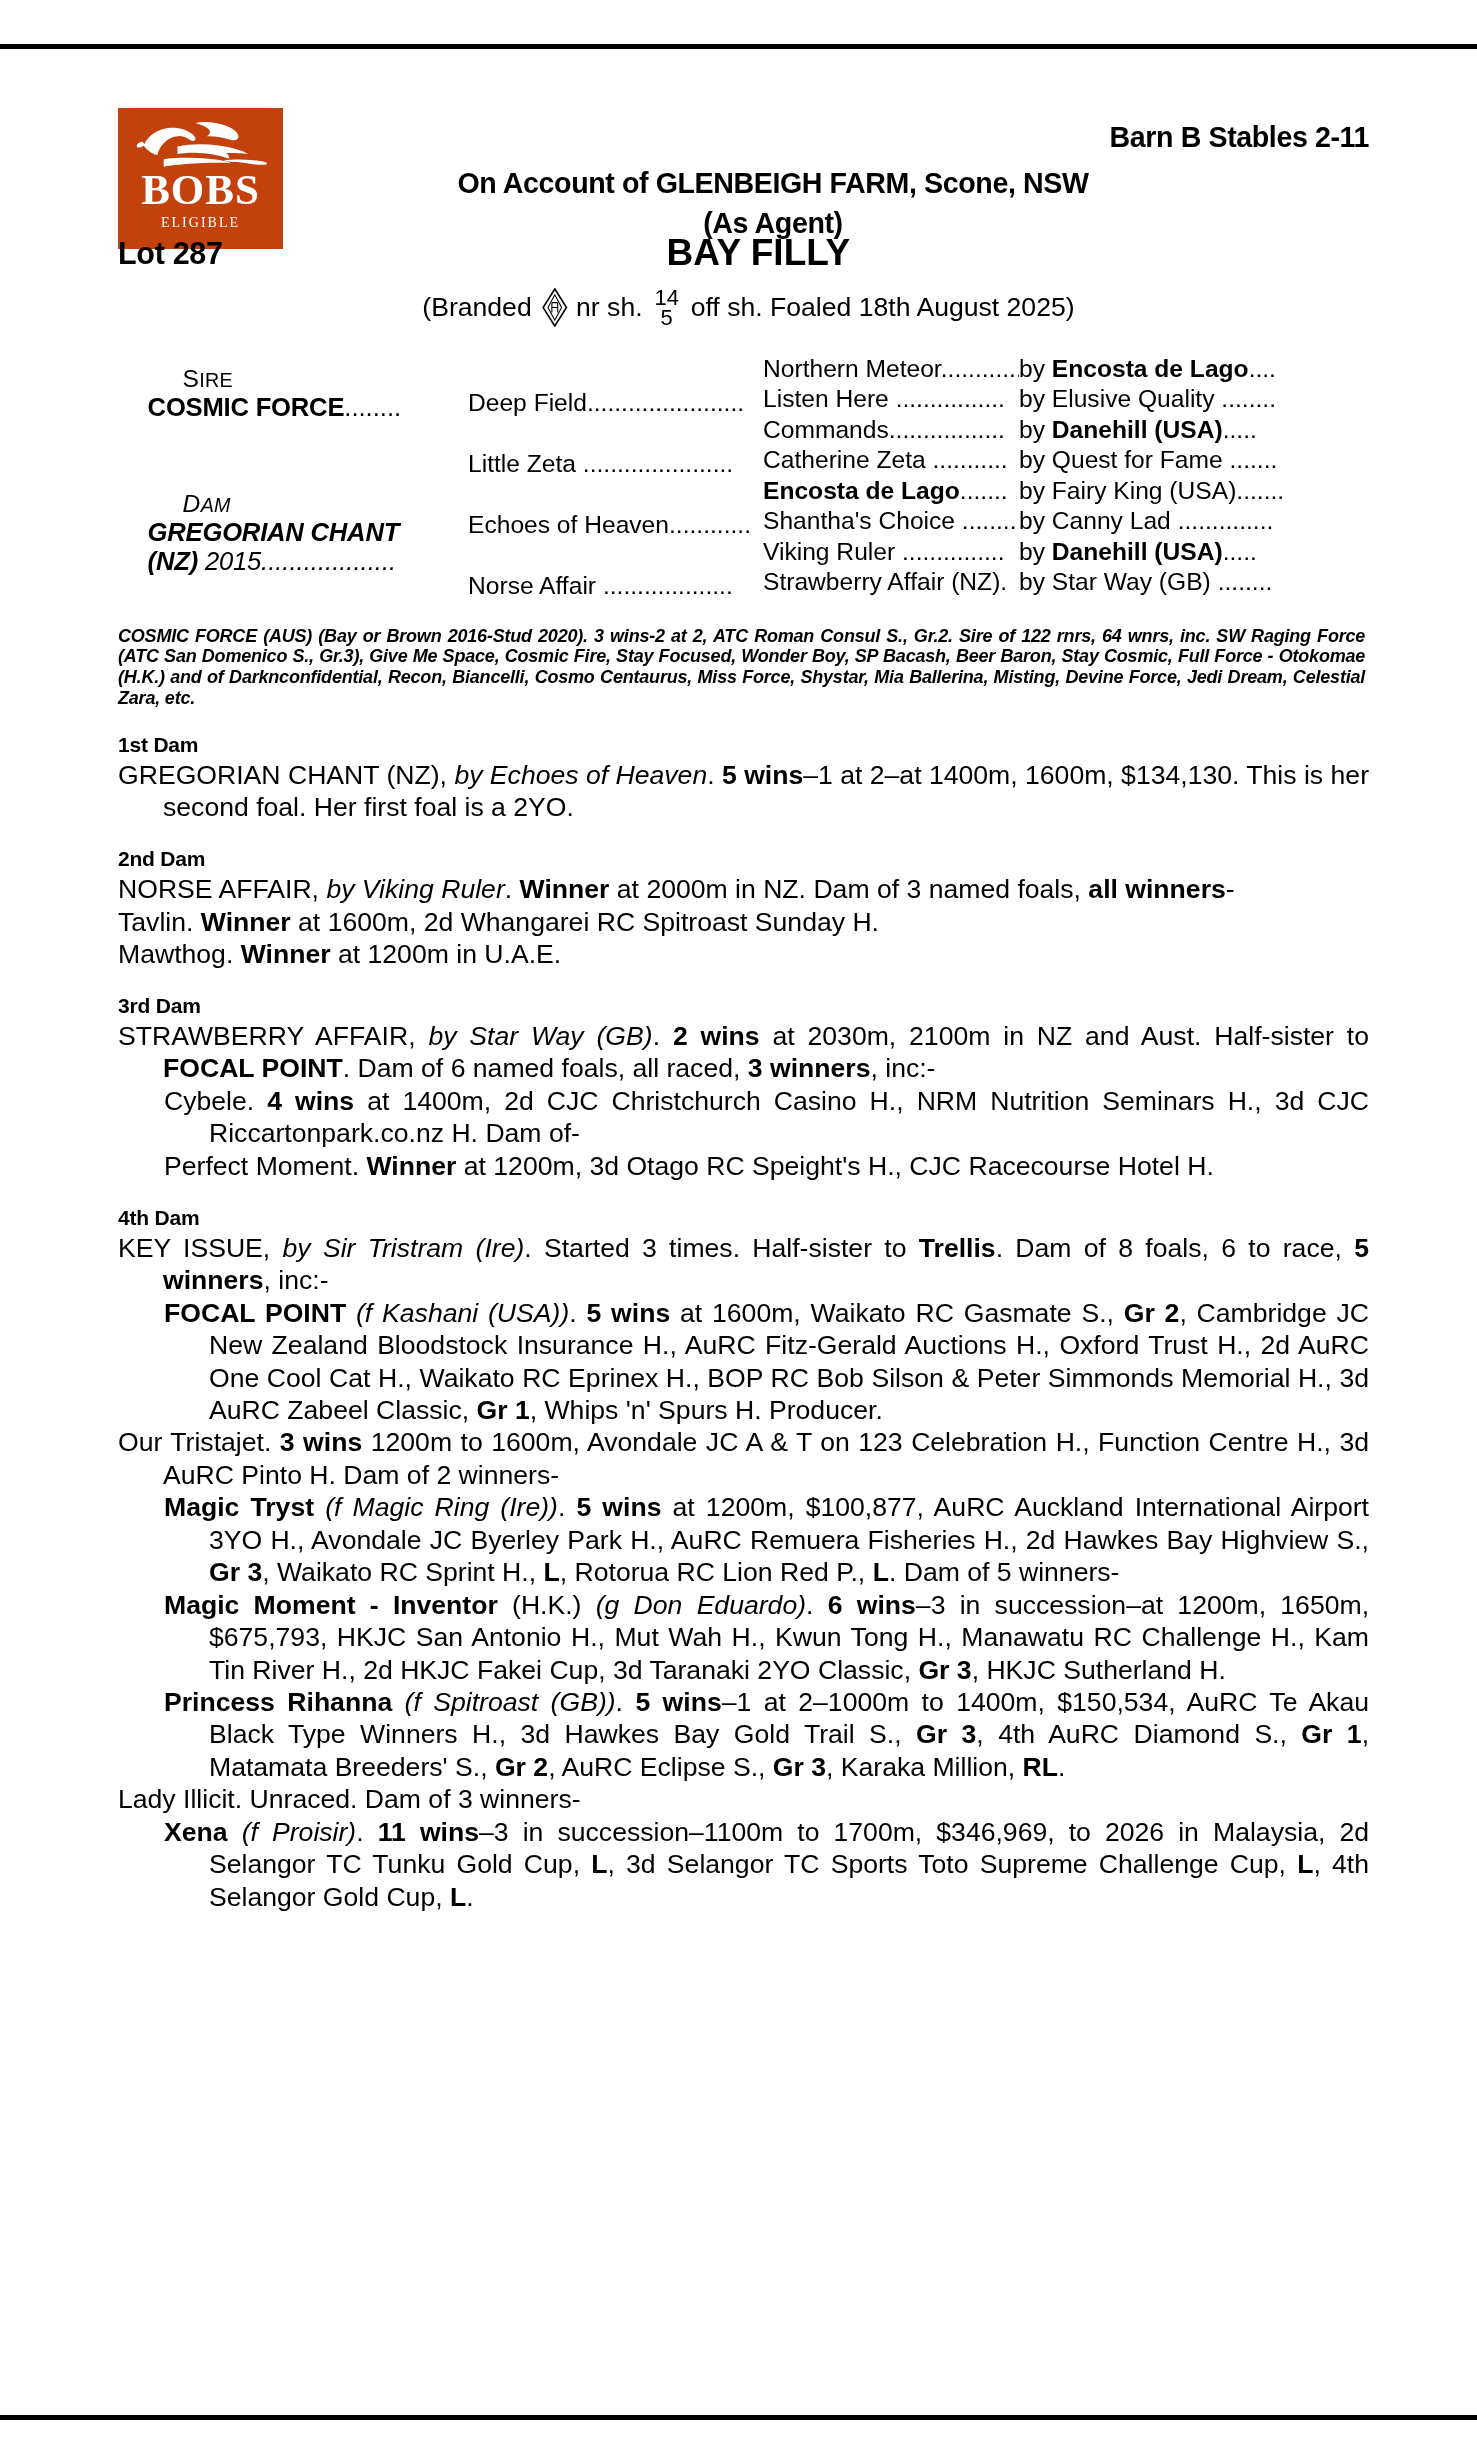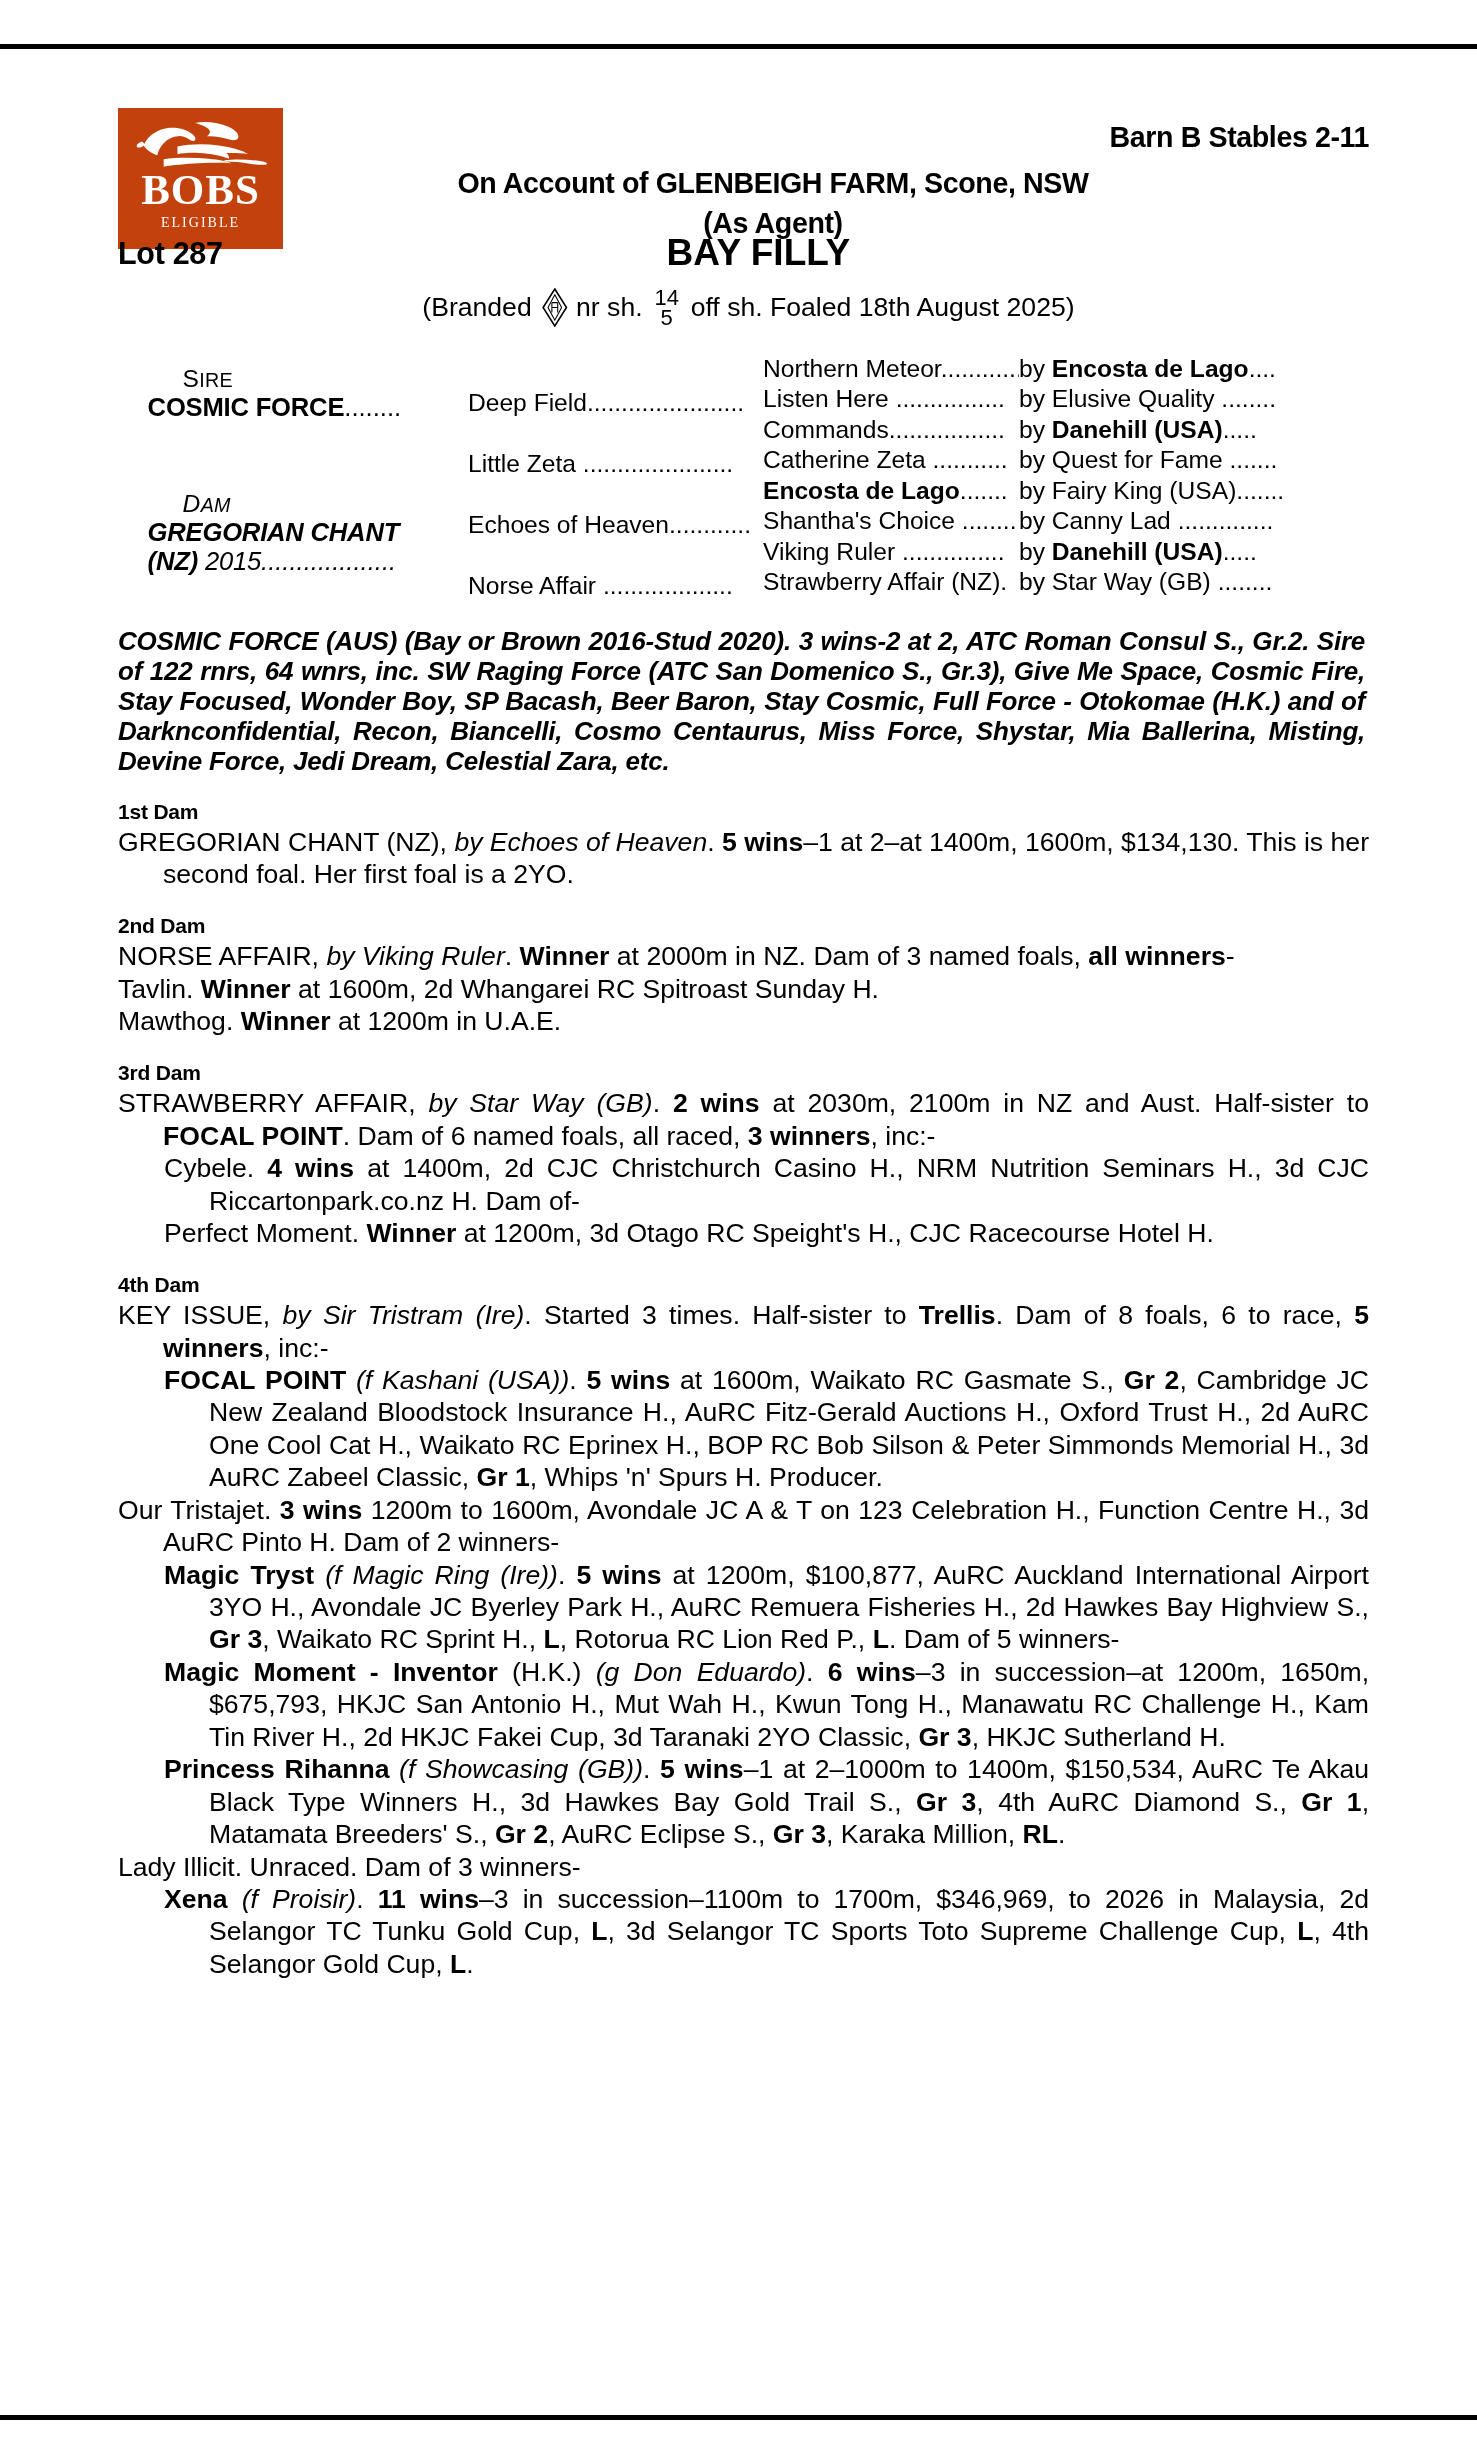--- a/index.html
+++ b/index.html
@@ -245,21 +245,21 @@
     line-height: 30.5px;
     white-space: nowrap;
     overflow: hidden;
   }
   .ped-col3 .g3-0, .ped-col4 .g4-0 { margin-top: 5.9px; }
   .dots { letter-spacing: 0px; }
 
   
   .sire-para {
     margin-top: 11.8px;
-    font-size: 26px;
+    font-size: 18px;
     font-weight: 700;
     font-style: italic;
     line-height: 1.16;
     letter-spacing: -0.2px;
     text-align: justify;
     padding-right: 3.9px;
   }
 
   
   .dam-section { margin-top: 23.6px; }
@@ -422,21 +422,21 @@
       <div class="p hang0">KEY ISSUE, <i>by Sir Tristram (Ire)</i>. Started 3 times. Half-sister to <b>Trellis</b>. Dam of 8 foals, 6 to race, <b>5 winners</b>, inc:-</div>
 
       <div class="p ind2"><b>FOCAL POINT</b> <i>(f Kashani (USA))</i>. <b>5 wins</b> at 1600m, Waikato RC Gasmate S., <b>Gr&nbsp;2</b>, Cambridge JC New Zealand Bloodstock Insurance H., AuRC Fitz-Gerald Auctions H., Oxford Trust H., 2d AuRC One Cool Cat H., Waikato RC Eprinex H., BOP RC Bob Silson &amp; Peter Simmonds Memorial H., 3d AuRC Zabeel Classic, <b>Gr&nbsp;1</b>, Whips 'n' Spurs H. Producer.</div>
 
       <div class="p ind1">Our Tristajet. <b>3 wins</b> 1200m to 1600m, Avondale JC A &amp; T on 123 Celebration H., Function Centre H., 3d AuRC Pinto H. Dam of 2 winners-</div>
 
       <div class="p ind2"><b>Magic Tryst</b> <i>(f Magic Ring (Ire))</i>. <b>5 wins</b> at 1200m, $100,877, AuRC Auckland International Airport 3YO H., Avondale JC Byerley Park H., AuRC Remuera Fisheries H., 2d Hawkes Bay Highview S., <b>Gr&nbsp;3</b>, Waikato RC Sprint H., <b>L</b>, Rotorua RC Lion Red P., <b>L</b>. Dam of 5 winners-</div>
 
       <div class="p ind2"><b>Magic Moment - Inventor</b> (H.K.) <i>(g Don Eduardo)</i>. <b>6 wins</b>–3 in succession–at 1200m, 1650m, $675,793, HKJC San Antonio H., Mut Wah H., Kwun Tong H., Manawatu RC Challenge H., Kam Tin River H., 2d HKJC Fakei Cup, 3d Taranaki 2YO Classic, <b>Gr&nbsp;3</b>, HKJC Sutherland H.</div>
 
-      <div class="p ind2"><b>Princess Rihanna</b> <i>(f Showcasing (GB))</i>. <b>5 wins</b>–1 at 2–1000m to 1400m, $150,534, AuRC Te Akau Black Type Winners H., 3d Hawkes Bay Gold Trail S., <b>Gr&nbsp;3</b>, 4th AuRC Diamond S., <b>Gr&nbsp;1</b>, Matamata Breeders' S., <b>Gr&nbsp;2</b>, AuRC Eclipse S., <b>Gr&nbsp;3</b>, Karaka Million, <b>RL</b>.</div>
+      <div class="p ind2"><b>Princess Rihanna</b> <i>(f Spitroast (GB))</i>. <b>5 wins</b>–1 at 2–1000m to 1400m, $150,534, AuRC Te Akau Black Type Winners H., 3d Hawkes Bay Gold Trail S., <b>Gr&nbsp;3</b>, 4th AuRC Diamond S., <b>Gr&nbsp;1</b>, Matamata Breeders' S., <b>Gr&nbsp;2</b>, AuRC Eclipse S., <b>Gr&nbsp;3</b>, Karaka Million, <b>RL</b>.</div>
 
       <div class="p ind1">Lady Illicit. Unraced. Dam of 3 winners-</div>
 
       <div class="p ind2"><b>Xena</b> <i>(f Proisir)</i>. <b>11 wins</b>–3 in succession–1100m to 1700m, $346,969, to 2026 in Malaysia, 2d Selangor TC Tunku Gold Cup, <b>L</b>, 3d Selangor TC Sports Toto Supreme Challenge Cup, <b>L</b>, 4th Selangor Gold Cup, <b>L</b>.</div>
     </div>
 
   </div>
 </div>
 
 

